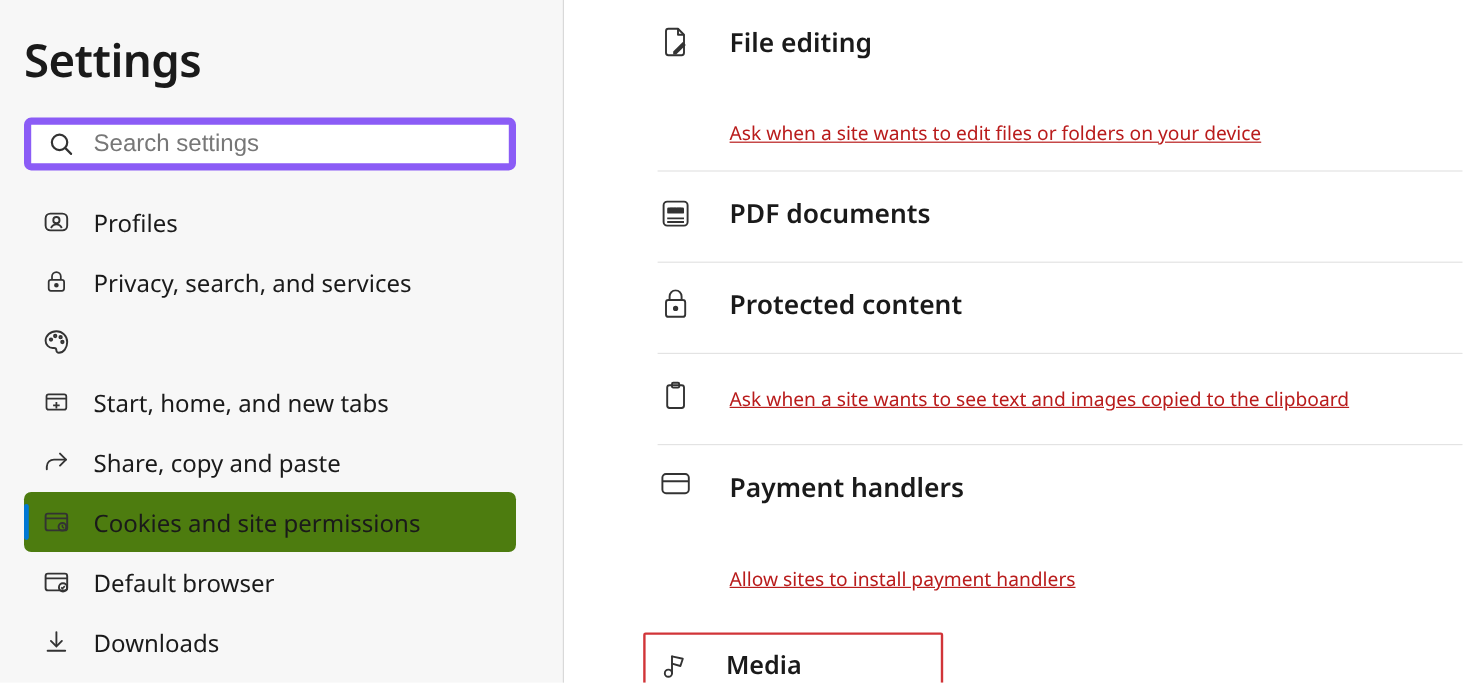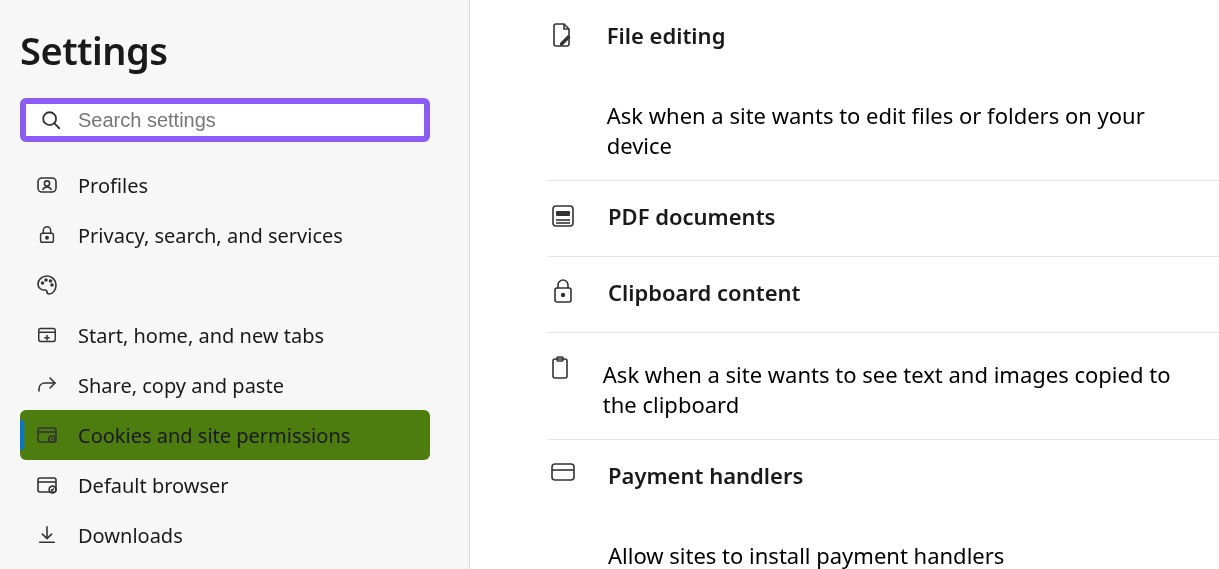--- a/index.html
+++ b/index.html
@@ -123,23 +123,24 @@
     display: flex;
     flex-direction: column;
     gap: 44px;
   }
   .perm-title {
     font-size: 22px;
     font-weight: 600;
     color: #1a1a1a;
   }
   .perm-desc {
-    font-size: 22px;
-    color: #000000;
+    font-size: 16px;
+    color: #b91c1c;
     margin-top: 6px;
+    text-decoration: underline;
   }
   
   .perm-item.highlighted {
     border: 2px solid #d13438;
     border-radius: 2px;
     min-height: 50px;
     padding: 12px 26px 0 10px;
     margin-left: -12px;
     width: 250px;
     border-top: 2px solid #d13438; 
@@ -285,21 +286,21 @@
 
       <li class="perm-item">
         <span class="perm-icon">
           <svg width="22" height="26" viewBox="0 0 22 26" fill="none" stroke="#333" stroke-width="1.6">
               <rect x="3" y="9" width="16" height="14" rx="2"></rect>
               <path d="M6 9V6a5 5 0 0 1 10 0v3"></path>
               <circle cx="11" cy="16" r="1.4" fill="#333"></circle>
             </svg>
         </span>
         <div class="perm-text">
-          <span class="perm-title">Clipboard content</span>
+          <span class="perm-title">Protected content</span>
         </div>
       </li>
 
       <li class="perm-item">
         <span class="perm-icon">
           <svg width="22" height="26" viewBox="0 0 22 26" fill="none" stroke="#333" stroke-width="1.6">
               <rect x="4" y="4" width="14" height="19" rx="2"></rect>
               <rect x="8" y="2" width="6" height="4" rx="1"></rect>
             </svg>
         </span>

